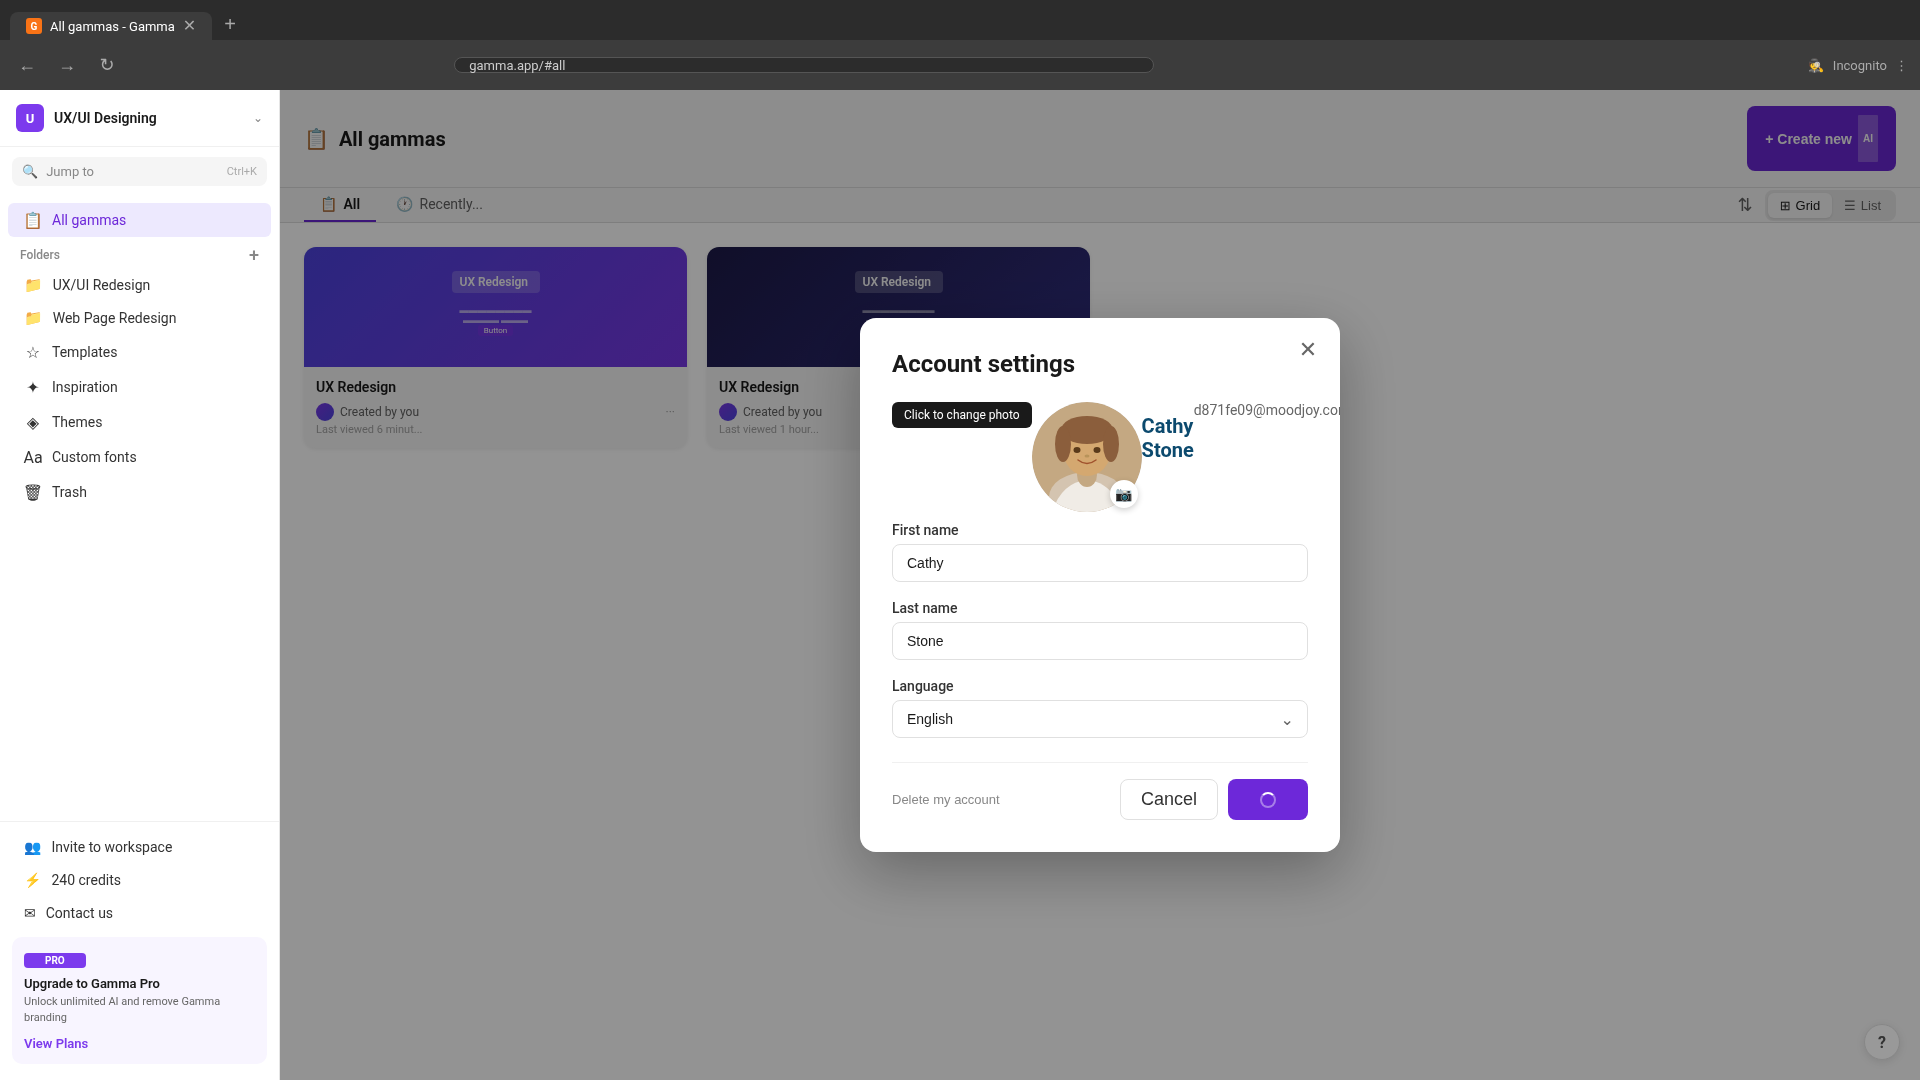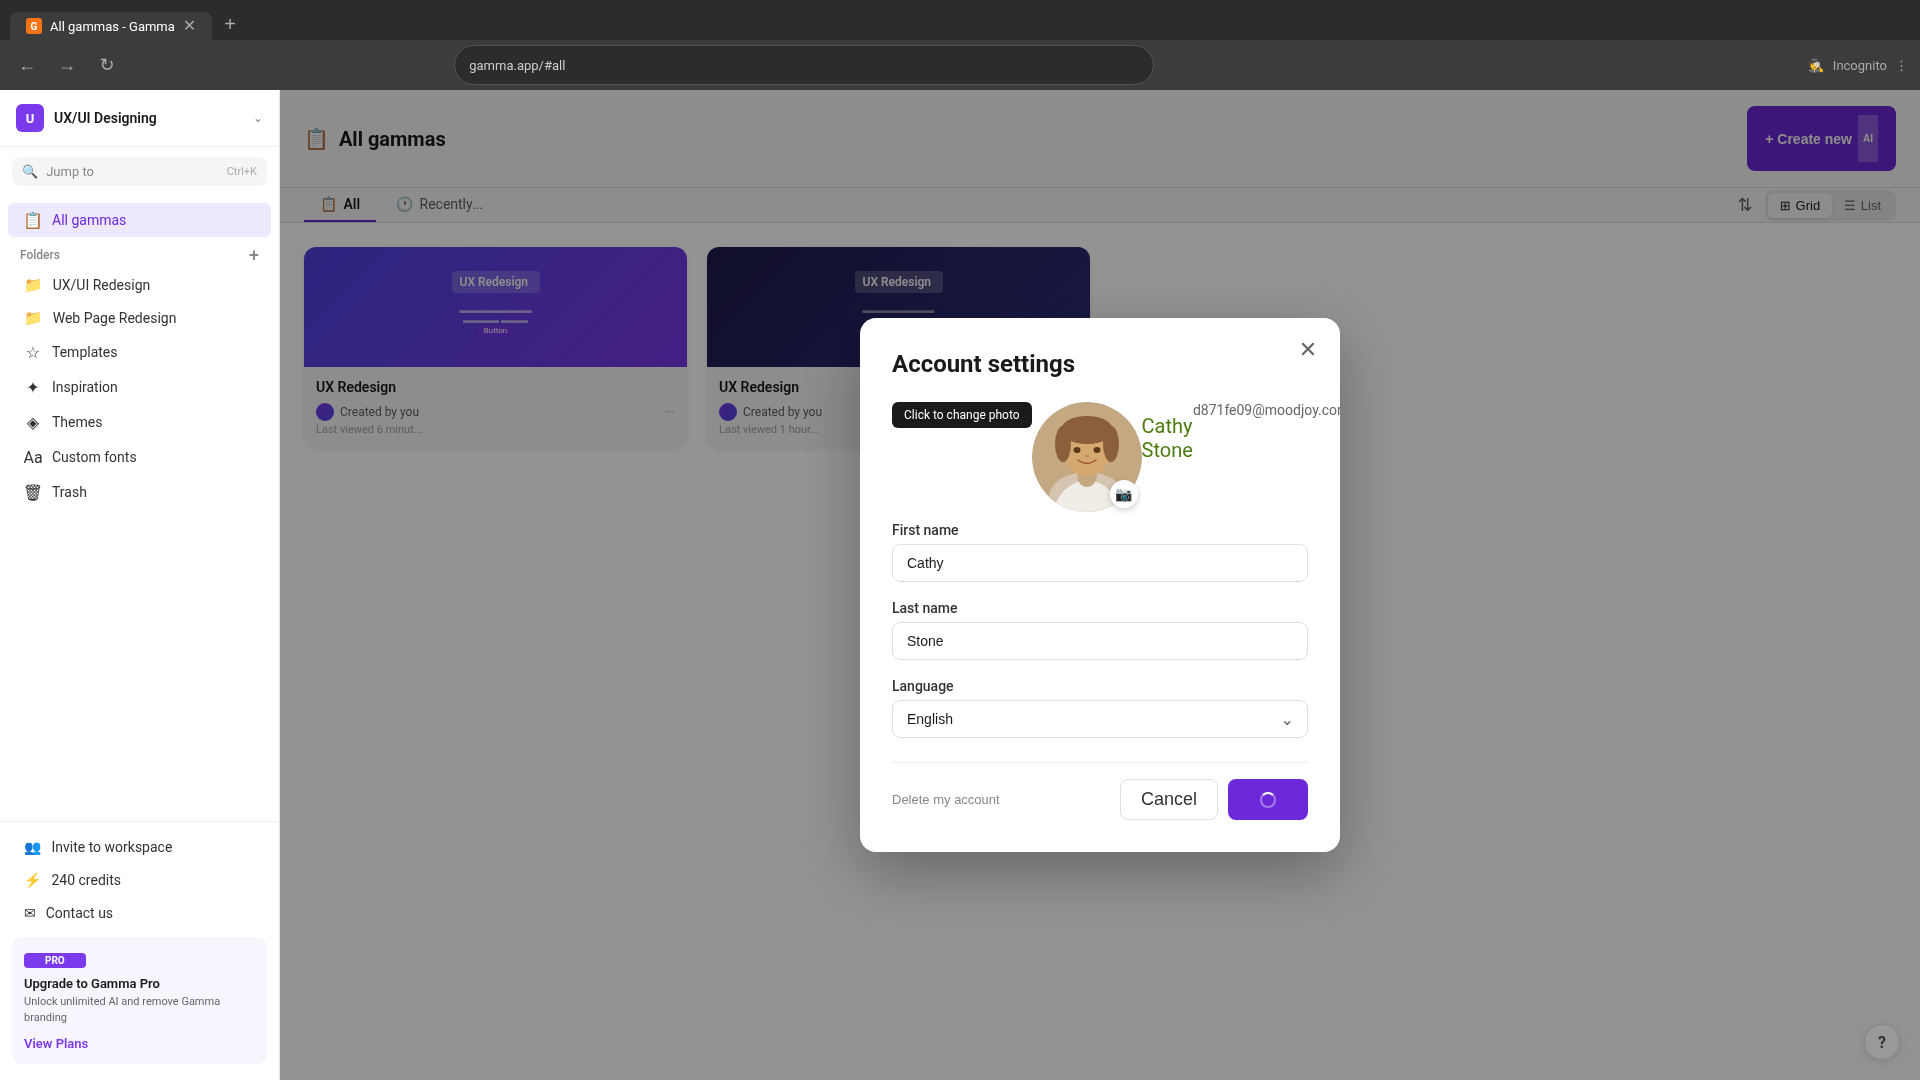--- a/index.html
+++ b/index.html
@@ -7,21 +7,21 @@
 
     
     .browser-chrome { background: #2c2c2c; width: 100%; height: 90px; display: flex; flex-direction: column; }
     .browser-tab-bar { display: flex; align-items: flex-end; padding: 8px 0 0 10px; gap: 0; height: 40px; }
     .browser-tab { background: #3c3c3c; border-radius: 8px 8px 0 0; padding: 6px 16px; display: flex; align-items: center; gap: 8px; min-width: 200px; color: #fff; font-size: 13px; }
     .browser-tab .tab-favicon { width: 16px; height: 16px; background: #f97316; border-radius: 3px; display: inline-flex; align-items: center; justify-content: center; font-size: 10px; color: white; font-weight: bold; }
     .browser-tab .tab-close { margin-left: auto; color: #aaa; cursor: pointer; font-size: 16px; line-height: 1; }
     .browser-tab-new { background: transparent; border: none; color: #aaa; font-size: 20px; padding: 4px 12px; cursor: pointer; align-self: center; }
     .browser-toolbar { background: #3c3c3c; height: 50px; display: flex; align-items: center; padding: 0 12px; gap: 10px; }
     .browser-nav-btn { background: none; border: none; color: #aaa; font-size: 18px; cursor: pointer; width: 30px; height: 30px; display: flex; align-items: center; justify-content: center; border-radius: 50%; }
-    .address-bar { flex: 1; background: #2c2c2c; border: 1px solid #555; border-radius: 20px; height: 40px; display: flex; align-items: center; padding: 0 14px; color: #ccc; font-size: 13px; max-width: 700px; margin: 0 auto; }
+    .address-bar { flex: 1; background: #2c2c2c; border: 1px solid #555; border-radius: 20px; height: 16px; display: flex; align-items: center; padding: 0 14px; color: #ccc; font-size: 13px; max-width: 700px; margin: 0 auto; }
     .browser-right-icons { margin-left: auto; display: flex; align-items: center; gap: 8px; color: #aaa; font-size: 13px; }
     .browser-right-icons span { cursor: pointer; }
 
     
     .app-container { display: flex; width: 100%; height: 990px; background: #f0f0f0; }
 
     
     .sidebar { width: 280px; min-width: 280px; background: #fff; display: flex; flex-direction: column; border-right: 1px solid #e5e5e5; height: 100%; overflow-y: auto; }
     .sidebar-header { padding: 14px 16px; display: flex; align-items: center; justify-content: space-between; border-bottom: 1px solid #f0f0f0; }
     .workspace-info { display: flex; align-items: center; gap: 10px; }
@@ -89,21 +89,21 @@
     .modal { background: #fff; border-radius: 16px; width: 480px; max-height: 700px; overflow-y: auto; padding: 32px; position: relative; box-shadow: 0 20px 60px rgba(0,0,0,0.3); }
     .modal-title { font-size: 24px; font-weight: 700; color: #1a1a1a; margin-bottom: 24px; }
     .modal-close { position: absolute; top: 16px; right: 16px; background: none; border: none; font-size: 22px; cursor: pointer; color: #666; width: 32px; height: 32px; display: flex; align-items: center; justify-content: center; border-radius: 50%; }
 
     .avatar-section { display: flex; flex-direction: row; align-items: flex-start; margin-bottom: 10px; position: relative; }
     .photo-tooltip { background: #1a1a1a; color: white; font-size: 12px; padding: 6px 12px; border-radius: 6px; margin-bottom: 10px; white-space: nowrap; }
     .avatar-wrapper { position: relative; cursor: pointer; }
     .avatar-img { width: 110px; height: 110px; border-radius: 50%; object-fit: cover; background: #ddd; overflow: hidden; display: flex; align-items: center; justify-content: center; }
     .avatar-img svg { width: 110px; height: 110px; }
     .camera-btn { position: absolute; bottom: 4px; right: 4px; background: #fff; border: 2px solid #fff; border-radius: 50%; width: 28px; height: 28px; display: flex; align-items: center; justify-content: center; box-shadow: 0 2px 6px rgba(0,0,0,0.2); cursor: pointer; font-size: 14px; }
-    .user-name { font-size: 20px; font-weight: 400; color: #4d7c0f; margin-top: 12px; margin-bottom: 2px; }
+    .user-name { font-size: 20px; font-weight: 700; color: #0c4a6e; margin-top: 12px; margin-bottom: 2px; }
     .user-email { font-size: 14px; color: #666; }
 
     .form-group { margin-bottom: 18px; }
     .form-label { font-size: 14px; font-weight: 500; color: #333; margin-bottom: 6px; display: block; }
     .form-input { width: 100%; padding: 10px 14px; border: 1.5px solid #e0e0e0; border-radius: 8px; font-size: 14px; color: #1a1a1a; outline: none; }
 
     .form-select { width: 100%; padding: 10px 14px; border: 1.5px solid #e0e0e0; border-radius: 8px; font-size: 14px; color: #1a1a1a; outline: none; appearance: none; background: #fff; cursor: pointer; }
     .select-wrapper { position: relative; }
     .select-arrow { position: absolute; right: 14px; top: 50%; transform: translateY(-50%); color: #666; pointer-events: none; font-size: 16px; }
 

